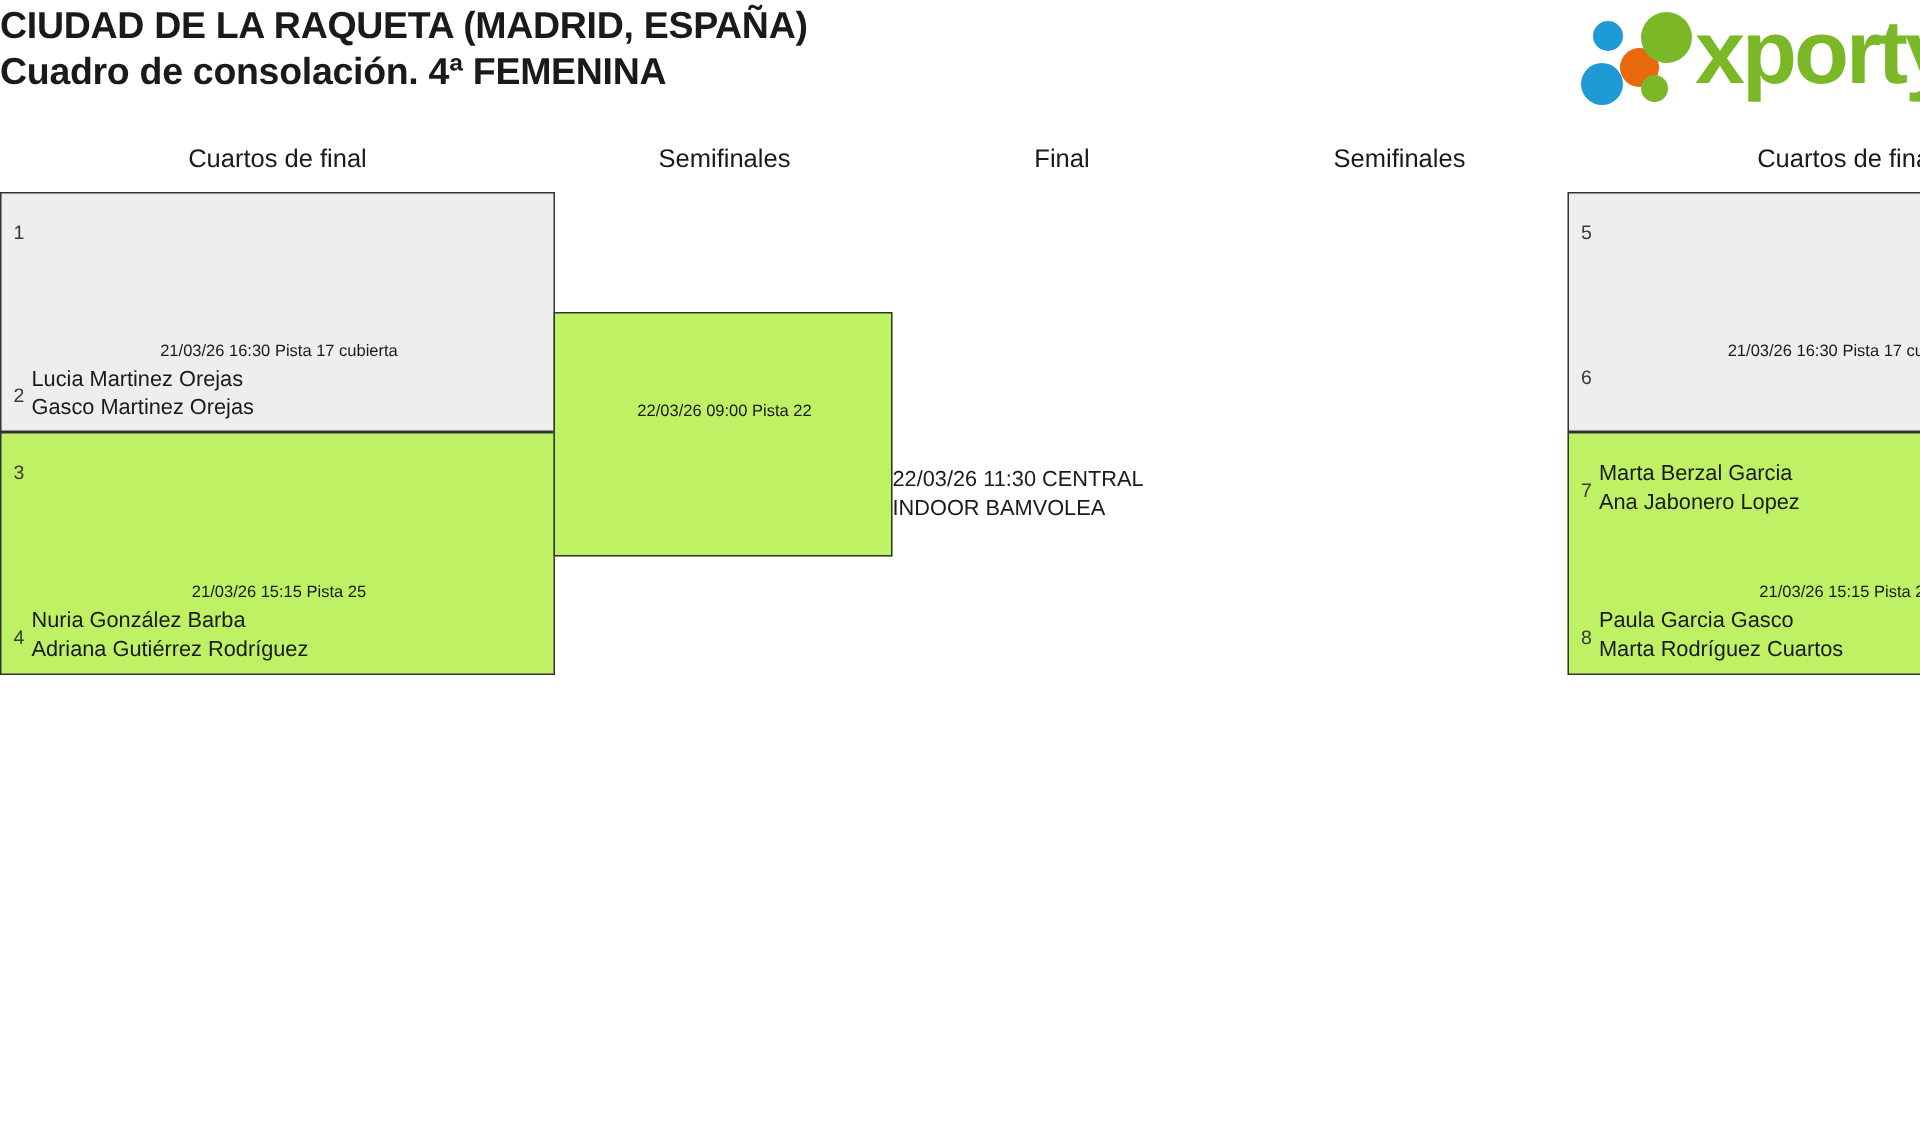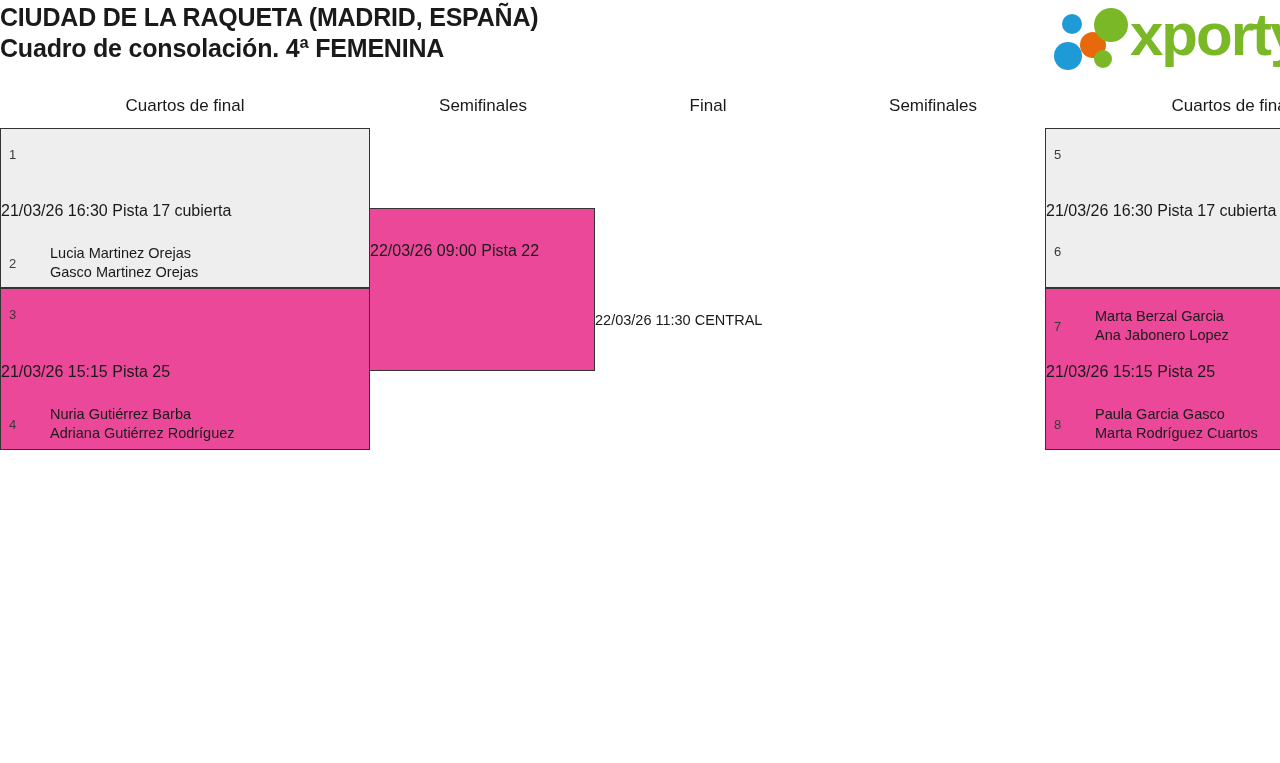--- a/index.html
+++ b/index.html
@@ -76,21 +76,21 @@
     white-space: nowrap;
   }
 
   
   .bracket { position: absolute; left: 0; top: 0; width: 1280px; height: 763px; }
 
   .match {
     position: absolute;
     box-sizing: border-box;
     border: 1px solid #333333;
-    background: #ec4899;
+    background: #bef264;
   }
   .match.shaded { background: #eeeeee; }
 
   .slot {
     position: absolute;
     left: 0;
     display: flex;
     align-items: center;
     white-space: nowrap;
   }
@@ -101,28 +101,30 @@
     text-align: left;
     padding-left: 8px;
     box-sizing: border-box;
     flex: none;
   }
   .players {
     font-size: 14.5px;
     line-height: 19px;
     color: #1a1a1a;
   }
-  .players span { display: block; margin-left: 29px; }
+  .players span { display: block; }
 
   .schedule {
     position: absolute;
-    font-size: 16px;
+    font-size: 11px;
     line-height: 19px;
     color: #1a1a1a;
-    white-space: nowrap;
+    text-align: center;
+    white-space: nowrap;
+    margin-top: 24px;
   }
 
   .final-label {
     position: absolute;
     font-size: 14.5px;
     line-height: 19px;
     color: #1a1a1a;
     text-align: left;
   }
   .final-label span { display: block; }
@@ -179,32 +181,33 @@
       <div class="seed">3</div>
       <div class="players">
         <span></span>
         <span></span>
       </div>
     </div>
     <div class="schedule" style="left:0; top:73px; width:370px;">21/03/26 15:15 Pista 25</div>
     <div class="slot" style="top:116px;">
       <div class="seed">4</div>
       <div class="players">
-        <span>Nuria Gutiérrez Barba</span>
+        <span>Nuria González Barba</span>
         <span>Adriana Gutiérrez Rodríguez</span>
       </div>
     </div>
   </div>
 
   <div class="match" style="left:369px; top:208px; width:226px; height:163px;">
     <div class="schedule" style="left:0; top:32px; width:226px;">22/03/26 09:00 Pista 22</div>
   </div>
 
   <div class="final-label" style="left:595px; top:311px; width:225px;">
     <span>22/03/26 11:30 CENTRAL</span>
+    <span>INDOOR BAMVOLEA</span>
   </div>
 
 
   <div class="match shaded" style="left:1045px; top:128px; width:370px; height:160px;">
     <div class="slot" style="top:18px;">
       <div class="seed">5</div>
       <div class="players">
         <span></span>
         <span></span>
       </div>

